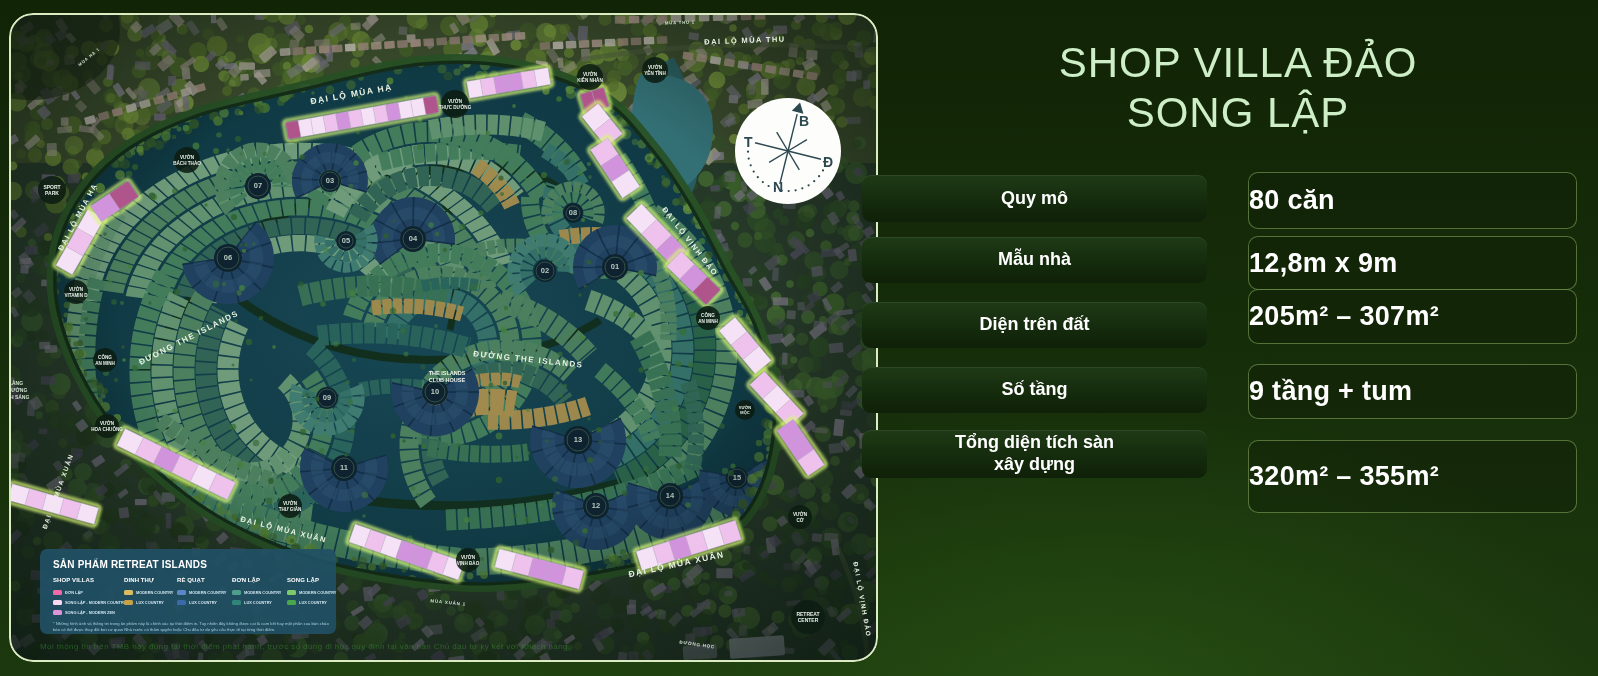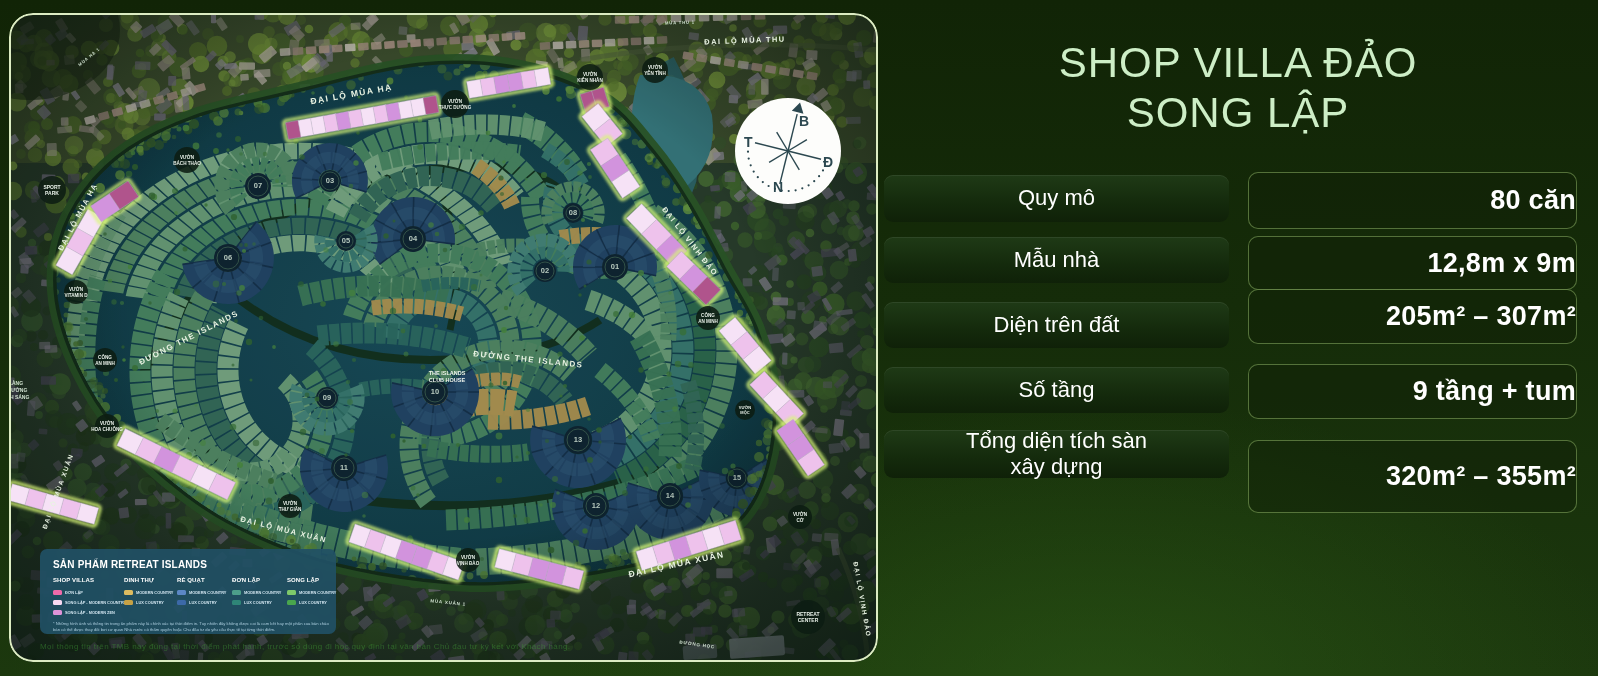--- a/index.html
+++ b/index.html
@@ -2,27 +2,27 @@
 <html><head><meta charset="utf-8">
 <style>
 html,body{margin:0;padding:0;width:1598px;height:676px;overflow:hidden}
 body{font-family:"Liberation Sans",sans-serif;position:relative;
  background:
  radial-gradient(900px 500px at 1100px 700px, rgba(46,94,22,0.55), rgba(0,0,0,0) 60%),
  radial-gradient(700px 420px at 420px 720px, rgba(40,82,20,0.5), rgba(0,0,0,0) 60%),
  linear-gradient(180deg,#112406 0%,#152c09 45%,#1c380e 100%);}
 .title{position:absolute;left:898px;width:680px;top:38px;text-align:center;color:#cdeec6;
  font-weight:normal;font-size:42px;line-height:1.2;letter-spacing:1px}
-.lab{position:absolute;left:884px;width:345px;border-radius:9px;
+.lab{position:absolute;left:862px;width:345px;border-radius:9px;
  background:linear-gradient(180deg,#1f3a16 0%,#142a0c 60%,#0f2108 100%);
  box-shadow:inset 0 1px 0 rgba(255,255,255,0.07);
- display:flex;align-items:center;justify-content:center;color:#fff;font-weight:normal;font-size:22px;text-align:center;line-height:1.2}
+ display:flex;align-items:center;justify-content:center;color:#fff;font-weight:bold;font-size:18px;text-align:center;line-height:1.2}
 .val{position:absolute;left:1248px;width:327px;border-radius:10px;border:1.5px solid rgba(130,165,92,0.6);
  background:rgba(16,32,7,0.45);
- display:flex;align-items:center;justify-content:flex-end;color:#fff;font-weight:bold;font-size:27px;letter-spacing:0.3px}
+ display:flex;align-items:center;justify-content:flex-start;color:#fff;font-weight:bold;font-size:27px;letter-spacing:0.3px}
 </style></head>
 <body>
 
 <svg width="869" height="649" viewBox="9 13 869 649" xmlns="http://www.w3.org/2000/svg" style="position:absolute;left:9px;top:13px;border-radius:24px;overflow:hidden">
 <defs>
 <filter id="glow" x="-40%" y="-40%" width="180%" height="180%">
         <feGaussianBlur stdDeviation="1.8"></feGaussianBlur>
       </filter>
 <filter id="soft" x="-40%" y="-40%" width="180%" height="180%">
         <feGaussianBlur stdDeviation="6"></feGaussianBlur>

